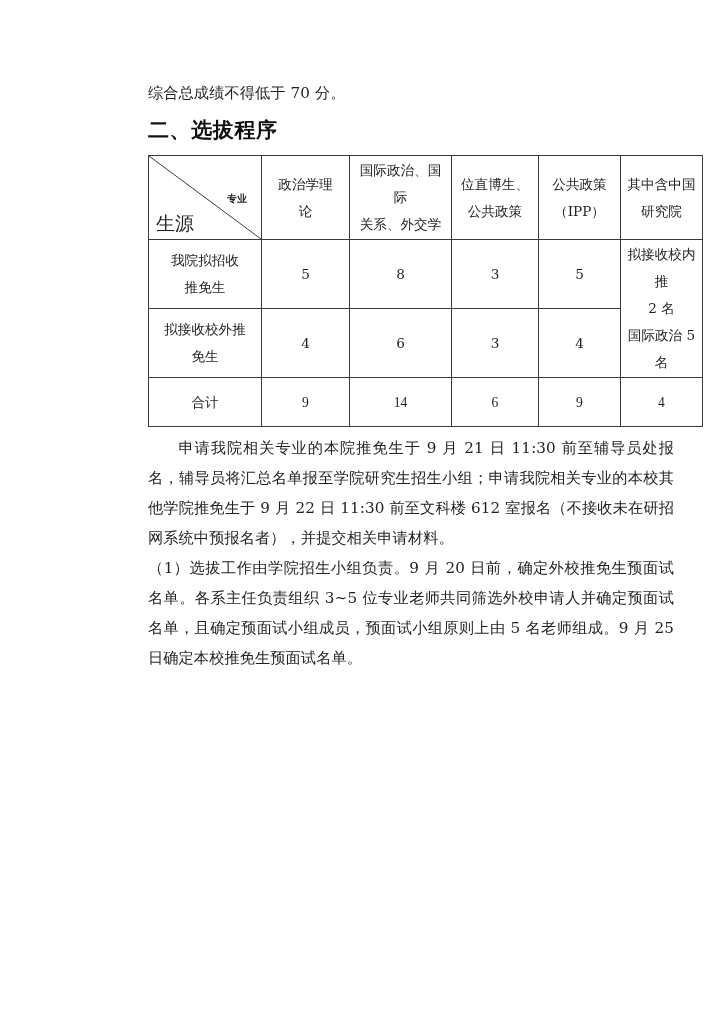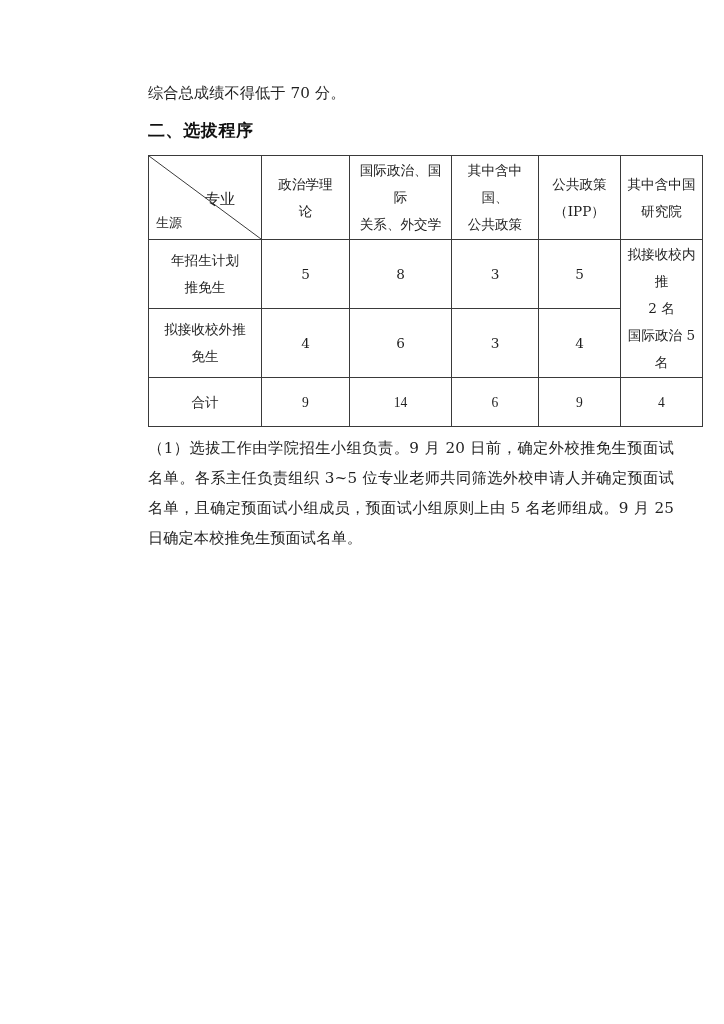--- a/index.html
+++ b/index.html
@@ -32,21 +32,21 @@
     line-height: 30px;
     text-align: justify;
     text-justify: inter-ideograph;
     margin: 0;
     letter-spacing: 0.1px;
     color: #1f1f1f;
   }
   .para.indent2 { text-indent: 2em; }
 
   .heading {
-    font-size: 17px;
+    font-size: 21px;
     line-height: 32px;
     font-weight: bold;
     margin: 6px 0 4px 0;
     letter-spacing: 0.6px;
     color: #111111;
   }
 
   
   .tbl-wrap {
     margin: 9px 0 6px 0;
@@ -84,30 +84,31 @@
     position: absolute;
     inset: 0;
     width: 100%;
     height: 100%;
     display: block;
   }
   td.corner .lbl-src {
     position: absolute;
     left: 7px;
     bottom: 7px;
-    font-size: 13px;
+    font-size: 19px;
     line-height: 18px;
   }
   td.corner .lbl-maj {
     position: absolute;
-    right: 26px;
+    right: 14px;
     top: 50%;
     transform: translateY(-46%);
-    font-size: 15px;
+    font-size: 10px;
     line-height: 18px;
+    font-weight: bold;
   }
 
   td.head2 { height: 60px; }
   td.rowlbl {
     text-align: left;
     padding-left: 7px;
     height: 60px;
   }
   td.num { font-size: 13.6px; }
   td.merged-last { height: 120px; }
@@ -139,36 +140,36 @@
           </td>
           <td class="c1 head2">
             <span class="ln">政治学理</span>
             <span class="ln">论</span>
           </td>
           <td class="c2 head2">
             <span class="ln">国际政治、国际</span>
             <span class="ln">关系、外交学</span>
           </td>
           <td class="c3 head2">
-            <span class="ln">其中含中国、</span>
+            <span class="ln">位直博生、</span>
             <span class="ln">公共政策</span>
           </td>
           <td class="c4 head2">
             <span class="ln">公共政策</span>
             <span class="ln">（IPP）</span>
           </td>
           <td class="c5 head2">
             <span class="ln">其中含中国</span>
             <span class="ln">研究院</span>
           </td>
         </tr>
 
         <tr>
           <td class="c0 rowlbl">
-            <span class="ln">年招生计划</span>
+            <span class="ln">我院拟招收</span>
             <span class="ln">推免生</span>
           </td>
           <td class="c1 num">5</td>
           <td class="c2 num">8</td>
           <td class="c3 num">3</td>
           <td class="c4 num">5</td>
           <td class="c5 merged-last" rowspan="2">
             <span class="ln">拟接收校内推</span>
             <span class="ln">2 名</span>
             <span class="ln">国际政治 5</span>
@@ -193,17 +194,18 @@
           <td class="c2 num total-row">14</td>
           <td class="c3 num total-row">6</td>
           <td class="c4 num total-row">9</td>
           <td class="c5 num total-row">4</td>
         </tr>
       </tbody>
     </table>
   </div>
 
 
+  <p class="para indent2">申请我院相关专业的本院推免生于 9 月 21 日 11:30 前至辅导员处报名，辅导员将汇总名单报至学院研究生招生小组；申请我院相关专业的本校其他学院推免生于 9 月 22 日 11:30 前至文科楼 612 室报名（不接收未在研招网系统中预报名者），并提交相关申请材料。</p>
 
 
   <p class="para">（1）选拔工作由学院招生小组负责。9 月 20 日前，确定外校推免生预面试名单。各系主任负责组织 3~5 位专业老师共同筛选外校申请人并确定预面试名单，且确定预面试小组成员，预面试小组原则上由 5 名老师组成。9 月 25 日确定本校推免生预面试名单。</p>
 
 </div>
 
 </body></html>

